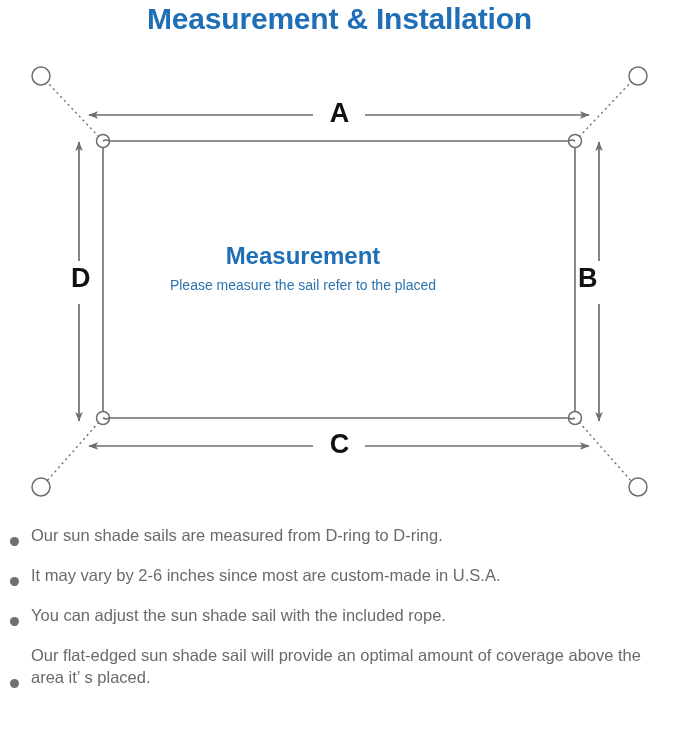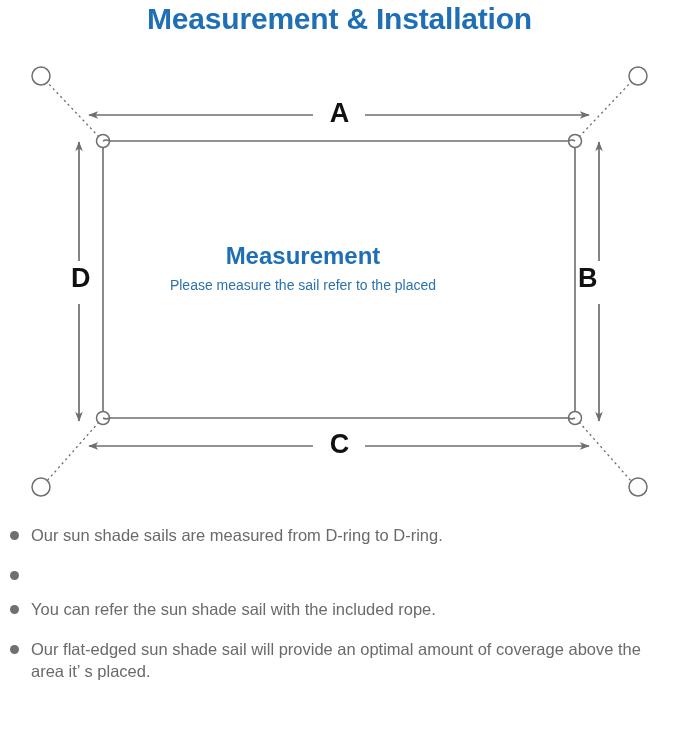--- a/index.html
+++ b/index.html
@@ -82,21 +82,21 @@
   
   .notes {
     position: absolute;
     left: 0;
     top: 524px;
     width: 679px;
   }
   .note {
     position: relative;
     display: flex;
-    align-items: flex-start;
+    align-items: flex-end;
     padding: 0 14px 0 10px;
     margin-bottom: 18px;
   }
   .note-bullet {
     width: 9px;
     height: 9px;
     border-radius: 50%;
     background: #6f6f6f;
     flex: 0 0 auto;
     margin-top: 7px;
@@ -168,22 +168,23 @@
   </div>
 </div>
 
 <div class="notes">
   <div class="note">
     <span class="note-bullet"></span>
     <span class="note-text">Our sun shade sails are measured from D-ring to D-ring.</span>
   </div>
   <div class="note">
     <span class="note-bullet"></span>
+    <span class="note-text">It may vary by 2-6 inches since most are custom-made in U.S.A.</span>
   </div>
   <div class="note">
     <span class="note-bullet"></span>
-    <span class="note-text">You can refer the sun shade sail with the included rope.</span>
+    <span class="note-text">You can adjust the sun shade sail with the included rope.</span>
   </div>
   <div class="note">
     <span class="note-bullet"></span>
     <span class="note-text">Our flat-edged sun shade sail will provide an optimal amount of coverage above the area it’ s placed.</span>
   </div>
 </div>
 
 </body></html>

